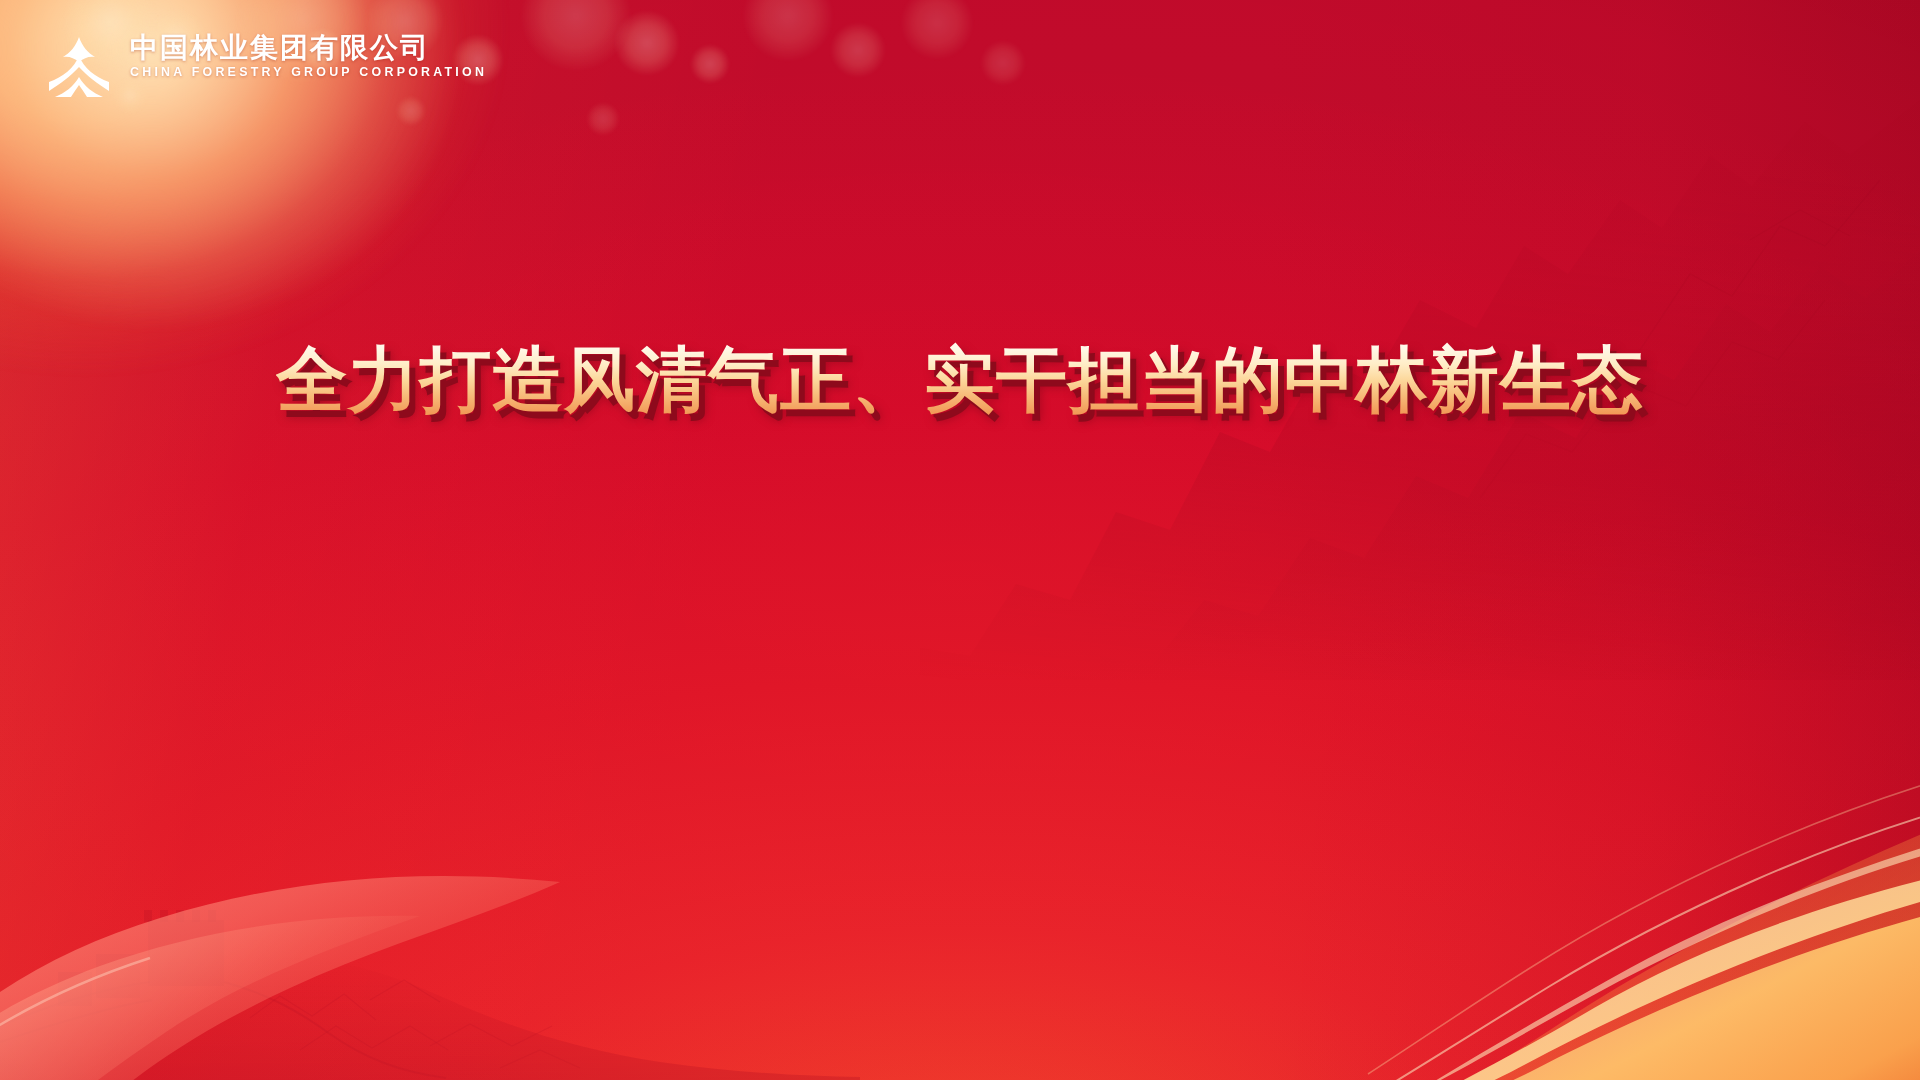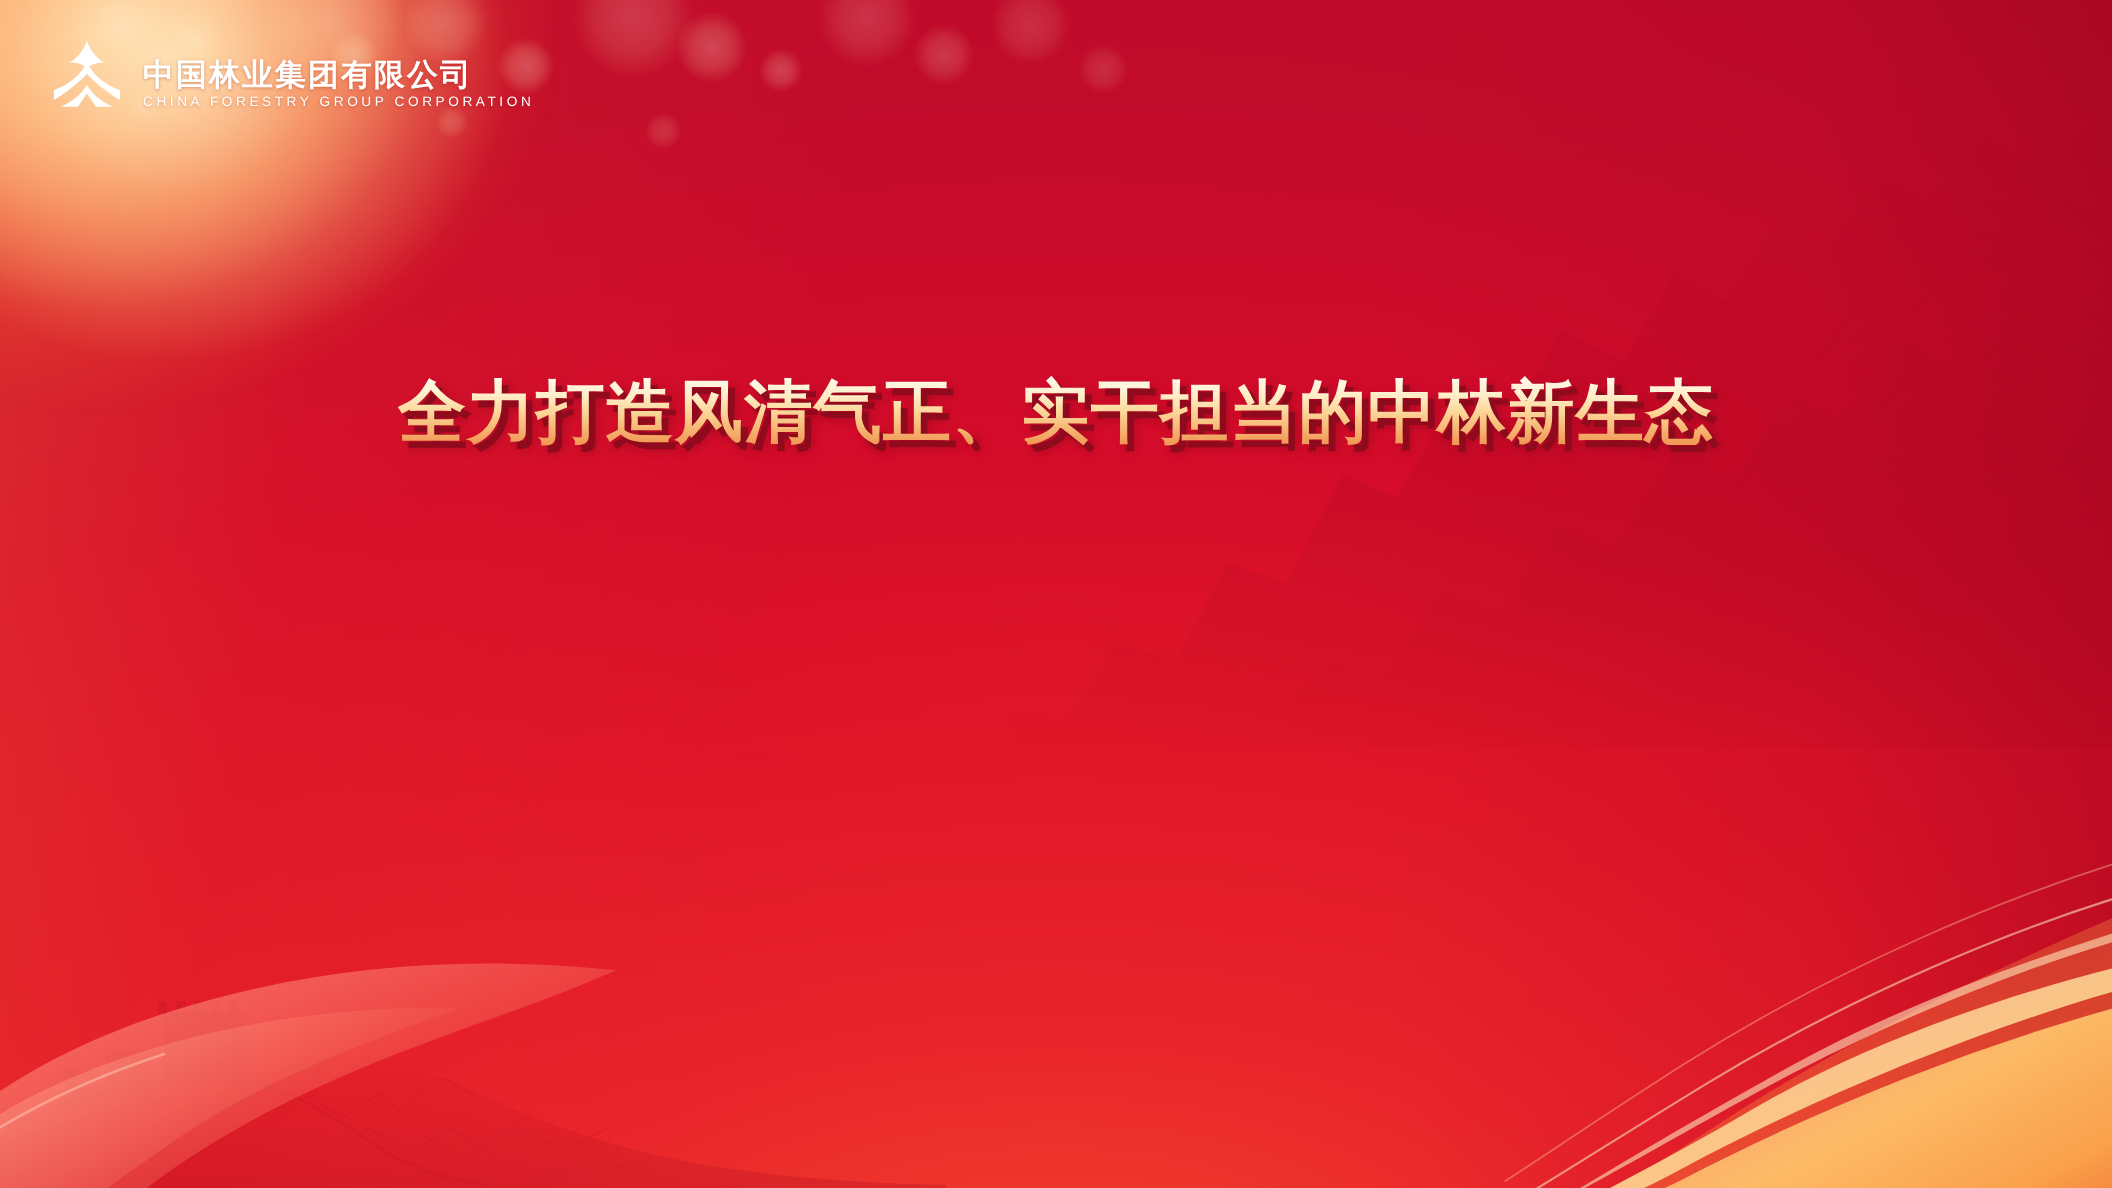--- a/index.html
+++ b/index.html
@@ -64,35 +64,35 @@
     background:radial-gradient(closest-side at 50% 100%, rgba(255,180,110,.40) 0%, rgba(255,120,70,.16) 45%, rgba(255,90,60,0) 100%);
     filter:blur(18px);pointer-events:none;
   }
 
   
   .ribbon-left{position:absolute;left:-140px;bottom:-90px;width:900px;height:420px;pointer-events:none;}
   
   .ribbon-right{position:absolute;right:-60px;bottom:-40px;width:1050px;height:430px;pointer-events:none;}
 
   
-  .logo{position:absolute;left:46px;top:32px;display:flex;align-items:flex-end;gap:18px;}
+  .logo{position:absolute;left:46px;top:32px;display:flex;align-items:flex-start;gap:18px;}
   .logo-mark{width:66px;height:62px;flex:0 0 auto;margin-top:4px;}
   .logo-text{display:flex;flex-direction:column;gap:4px;padding-top:2px;}
   .logo-cn{color:#fff;font-size:28px;font-weight:700;letter-spacing:2.0px;line-height:1;
            font-family:"DejaVu Sans","Liberation Sans",sans-serif;
            text-shadow:0 1px 3px rgba(150,20,10,.35);}
-  .logo-en{color:#fff;font-size:12.4px;font-weight:400;letter-spacing:3.25px;line-height:1;
+  .logo-en{color:#fff;font-size:12.4px;font-weight:700;letter-spacing:3.25px;line-height:1;
            text-shadow:0 1px 3px rgba(150,20,10,.35);}
 
   
   .headline{position:absolute;left:0;right:0;top:330px;text-align:center;}
   .hl-line{
     font-family:"DejaVu Sans","Liberation Sans",sans-serif;
     font-weight:700;
-    font-size:62px;
+    font-size:71px;
     line-height:1.42;
     letter-spacing:1px;
     white-space:nowrap;
     position:relative;
     display:block;
   }
   
   .hl-line .fill{
     background:linear-gradient(180deg,
        #fffdf6 0%,

